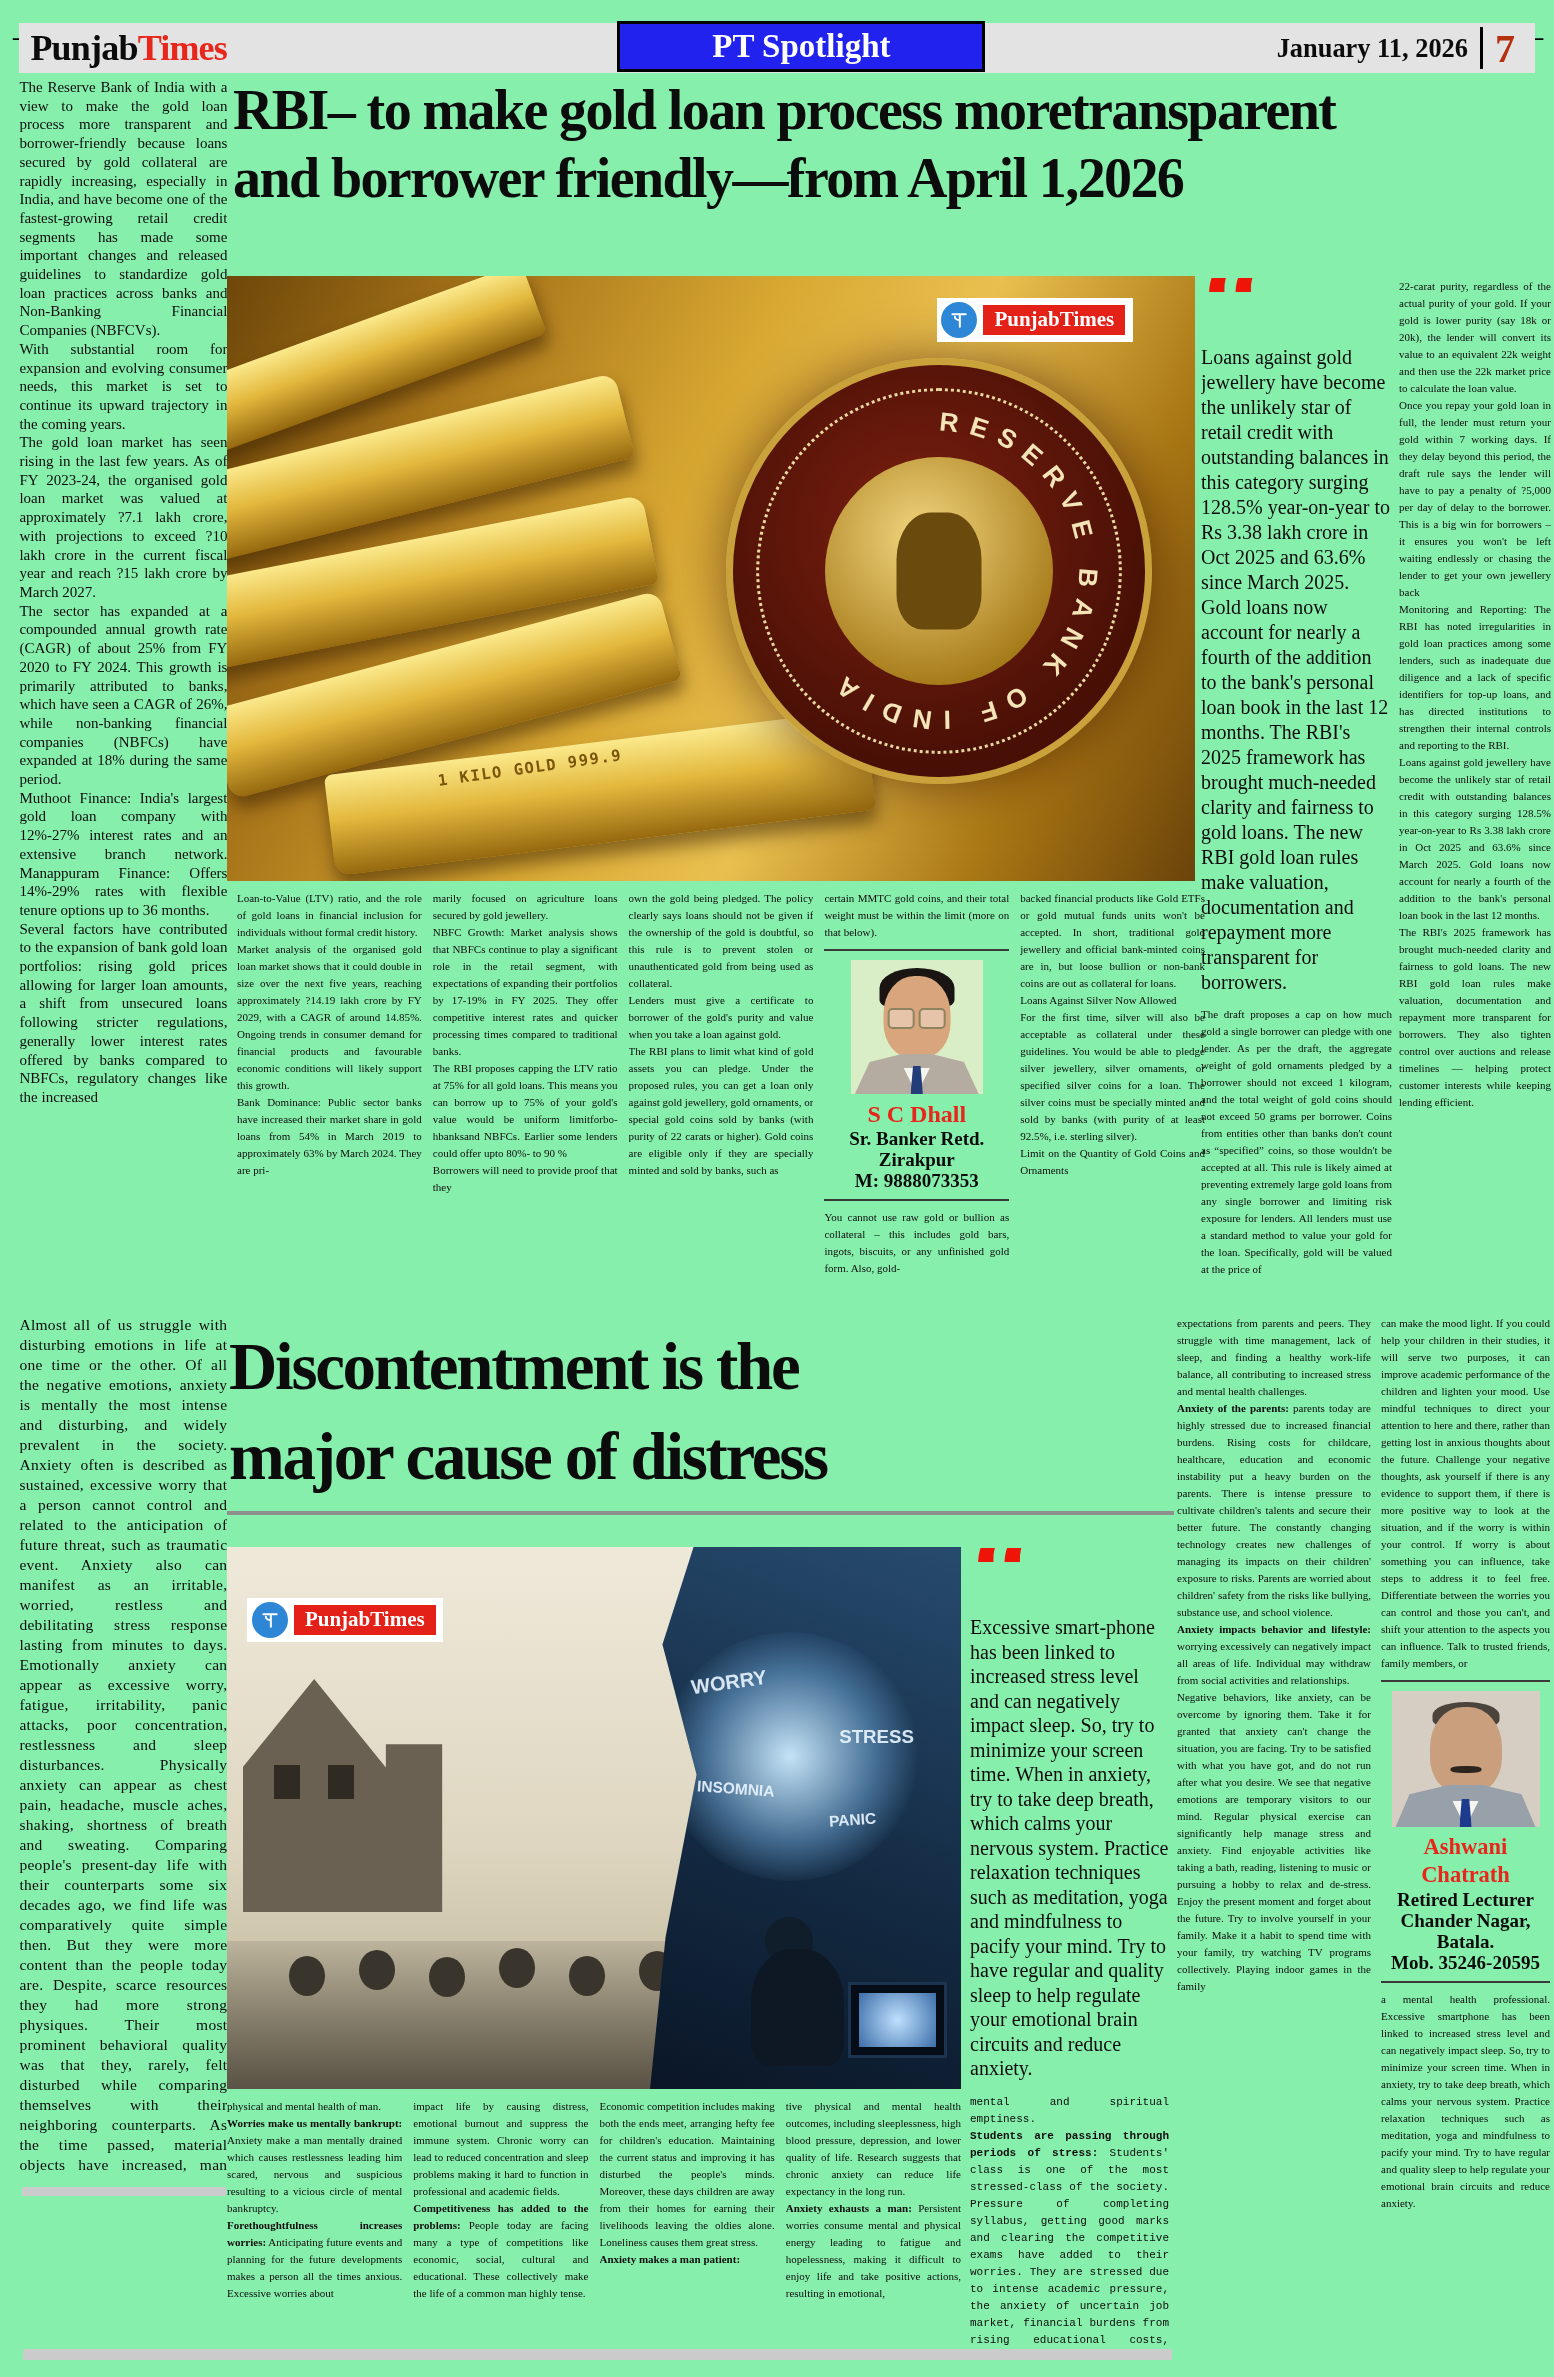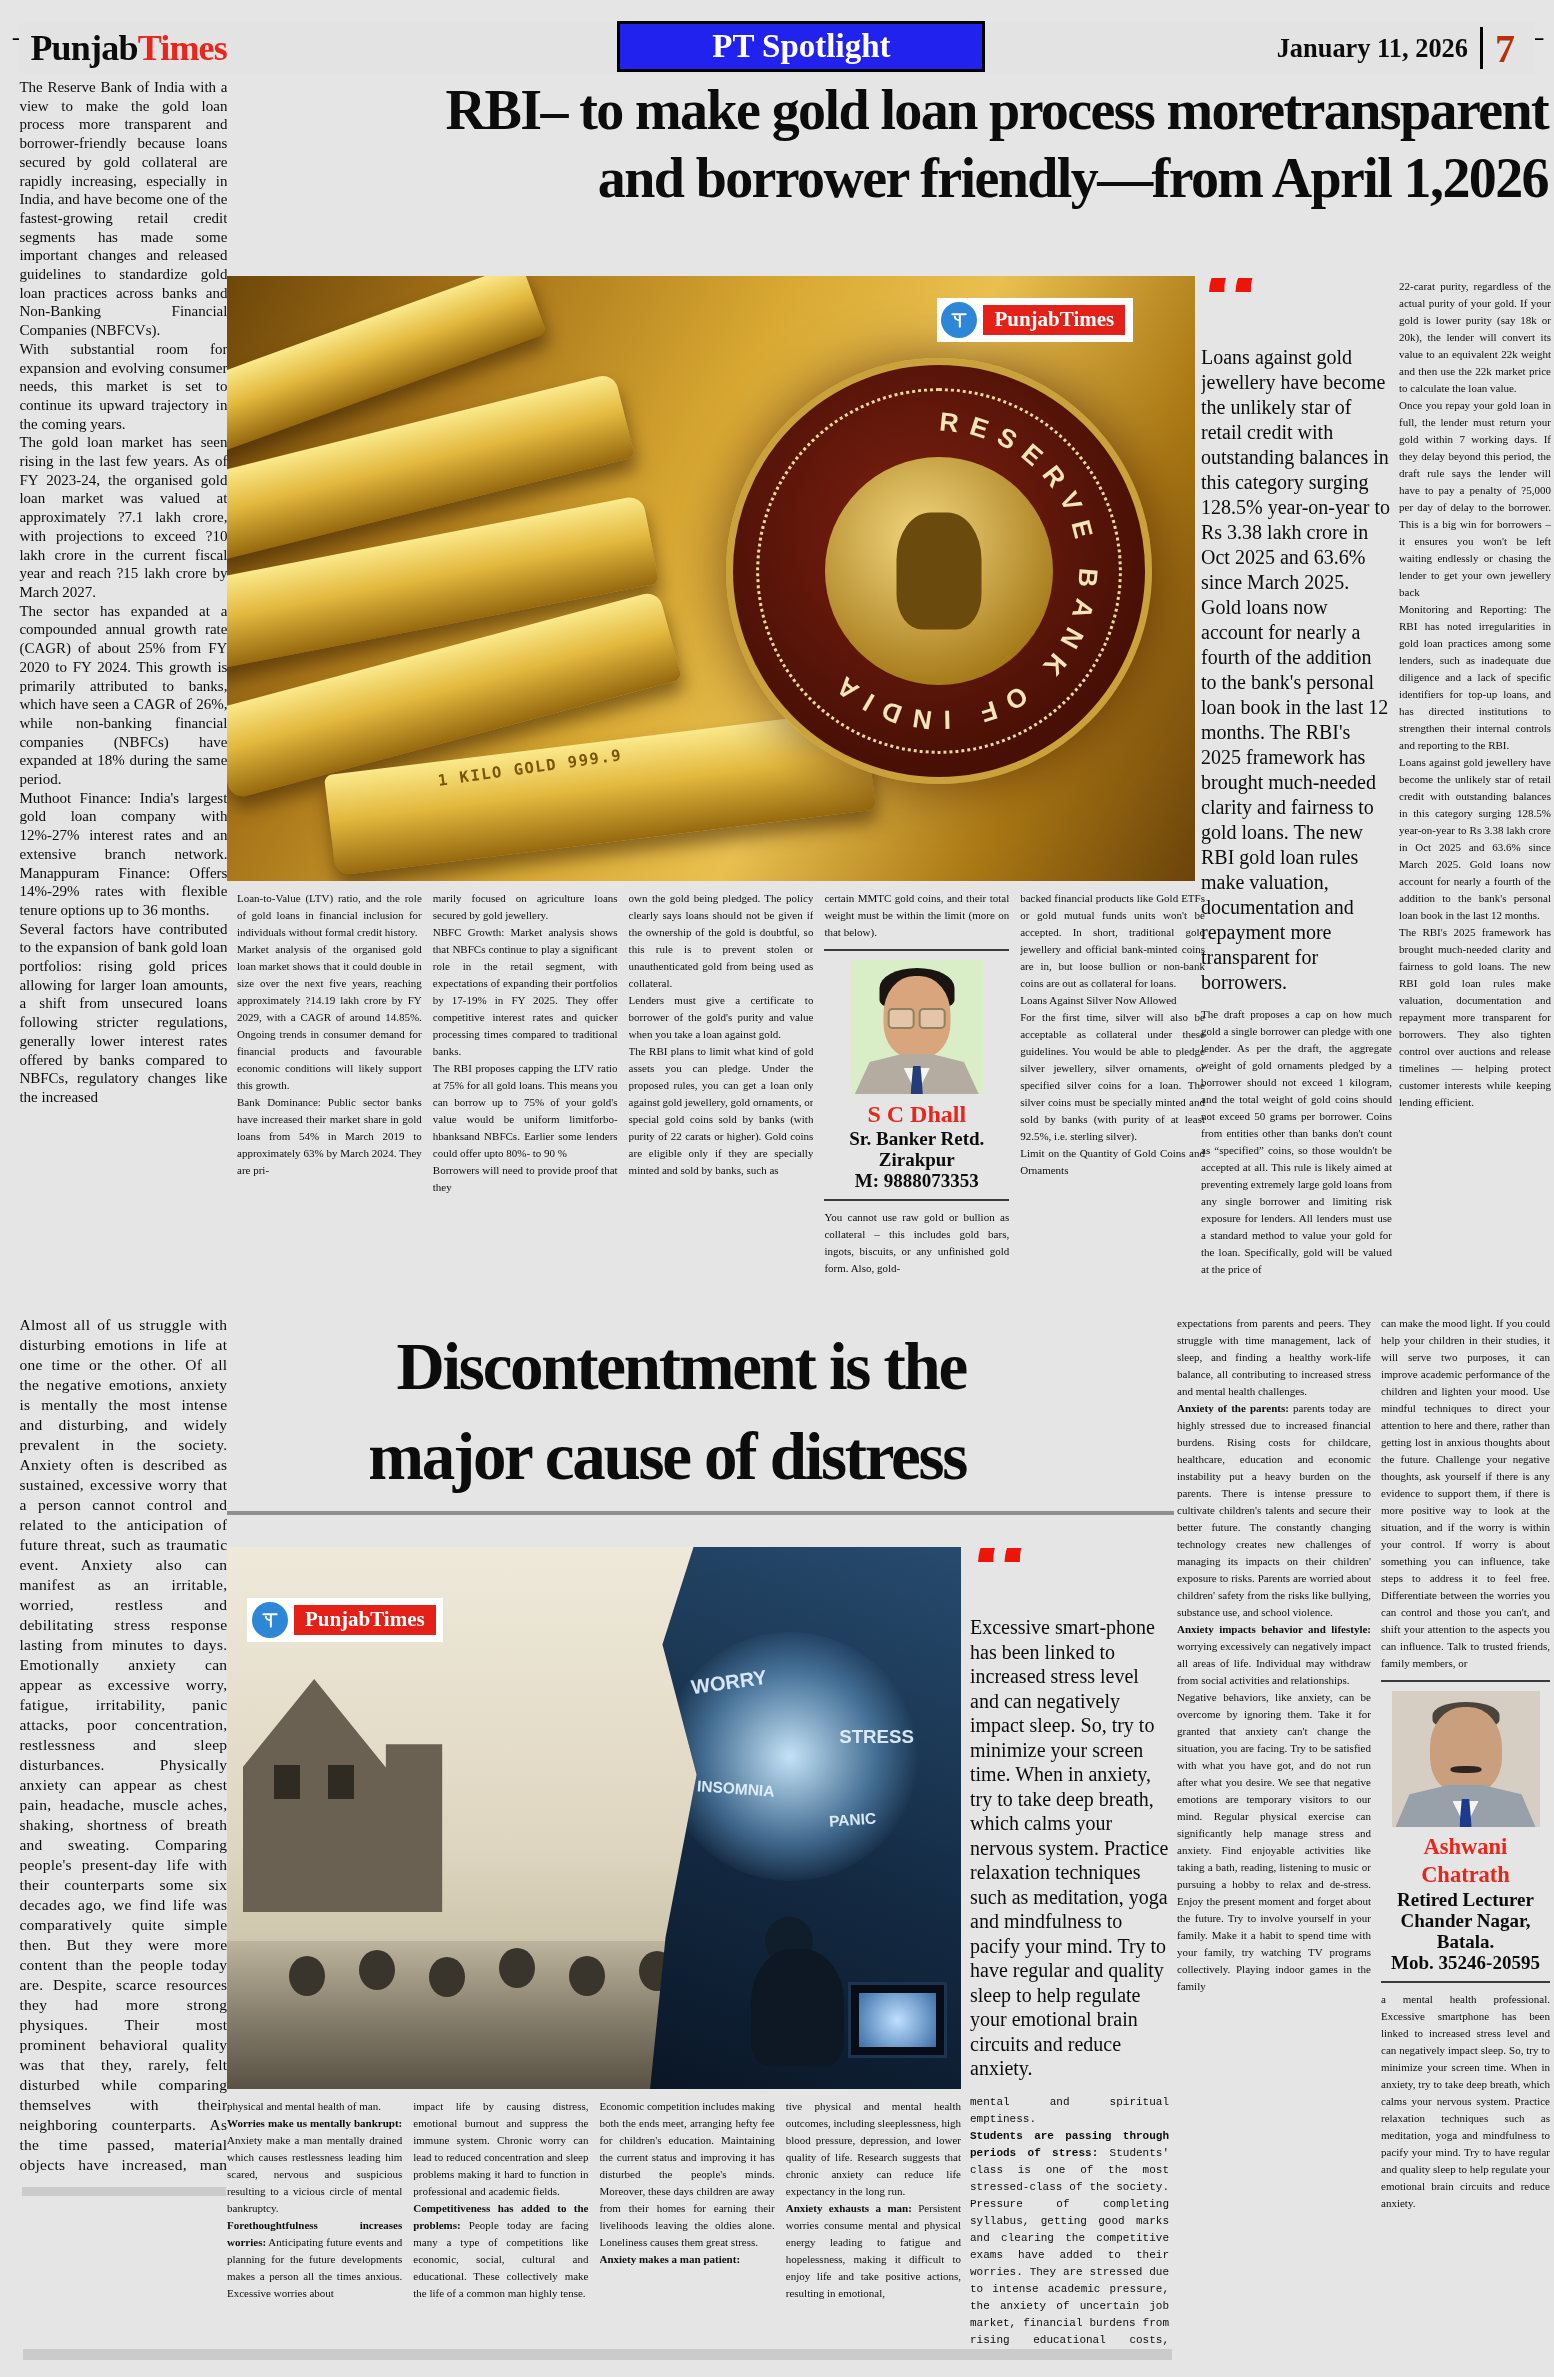--- a/index.html
+++ b/index.html
@@ -1,37 +1,37 @@
 <!DOCTYPE html>
 <html style="font-size:12.4px"><head>
 <meta charset="utf-8">
 <style>
   html,body{margin:0;padding:0;background:#ffffff;}
-  #page{position:relative;width:1554px;height:2377px;background:#e5e5e5;overflow:hidden;
+  #page{position:relative;width:1554px;height:2377px;background:#86efac;overflow:hidden;
         font-family:"Liberation Serif", serif;color:#0c0c0c;}
   .abs{position:absolute;}
   .cropmark{position:absolute;font-family:"DejaVu Sans",sans-serif;font-weight:200;font-size:47px;color:#000;line-height:1;}
   
   .masthead{left:19.4px;top:23px;width:1516px;height:50px;background:#e3e3e3;display:flex;align-items:center;}
   .brand{font-size:36px;font-weight:bold;margin-left:11px;letter-spacing:-0.8px;white-space:nowrap;}
   .brand .red{color:#e8261c;}
   .spotlight{position:absolute;left:598px;top:-1.6px;width:368px;height:51px;background:#2222ee;border:3.1px solid #000;
              box-sizing:border-box;display:flex;align-items:center;justify-content:center;}
   .spotlight span{color:#fff;font-size:33px;font-weight:bold;letter-spacing:0px;}
   .mast-right{position:absolute;right:9.3px;top:0;height:50px;display:flex;align-items:center;gap:12.4px;}
   .mast-date{font-size:26.4px;font-weight:bold;}
   .mast-divider{width:2.3px;height:42px;background:#000;}
   .mast-page{font-size:40px;font-weight:bold;color:#b5310f;margin-right:11px;}
   
   .body-text{font-size:11px;line-height:17px;overflow:hidden;}
   .body-text p{margin:0;text-align:justify;}
   .body-text b{font-weight:bold;}
   .col1a{font-size:15px;line-height:18.7px;}
   .wide{font-size:15.5px;line-height:20px;letter-spacing:0.3px;word-spacing:1.2px;}
-  .hl{font-weight:bold;text-align:right;letter-spacing:-1.6px;line-height:1.22;}
+  .hl{font-weight:bold;text-align:left;letter-spacing:-1.6px;line-height:1.22;}
   .hl1{font-size:56px;}
   .hl2{font-size:67px;letter-spacing:-2.3px;line-height:1.35;}
   .flexrow{display:flex;gap:11px;}
   .flexrow .col{flex:1;min-width:0;}
   
   .qmark{color:#ee1508;font-size:117px;line-height:54px;height:67px;font-family:"DejaVu Serif",serif;font-weight:bold;}
   .pullquote{font-size:20px;line-height:25px;overflow:hidden;}
   .pullquote p{margin:0;text-align:left;}
   .pq2{font-size:20px;line-height:24.5px;}
   

